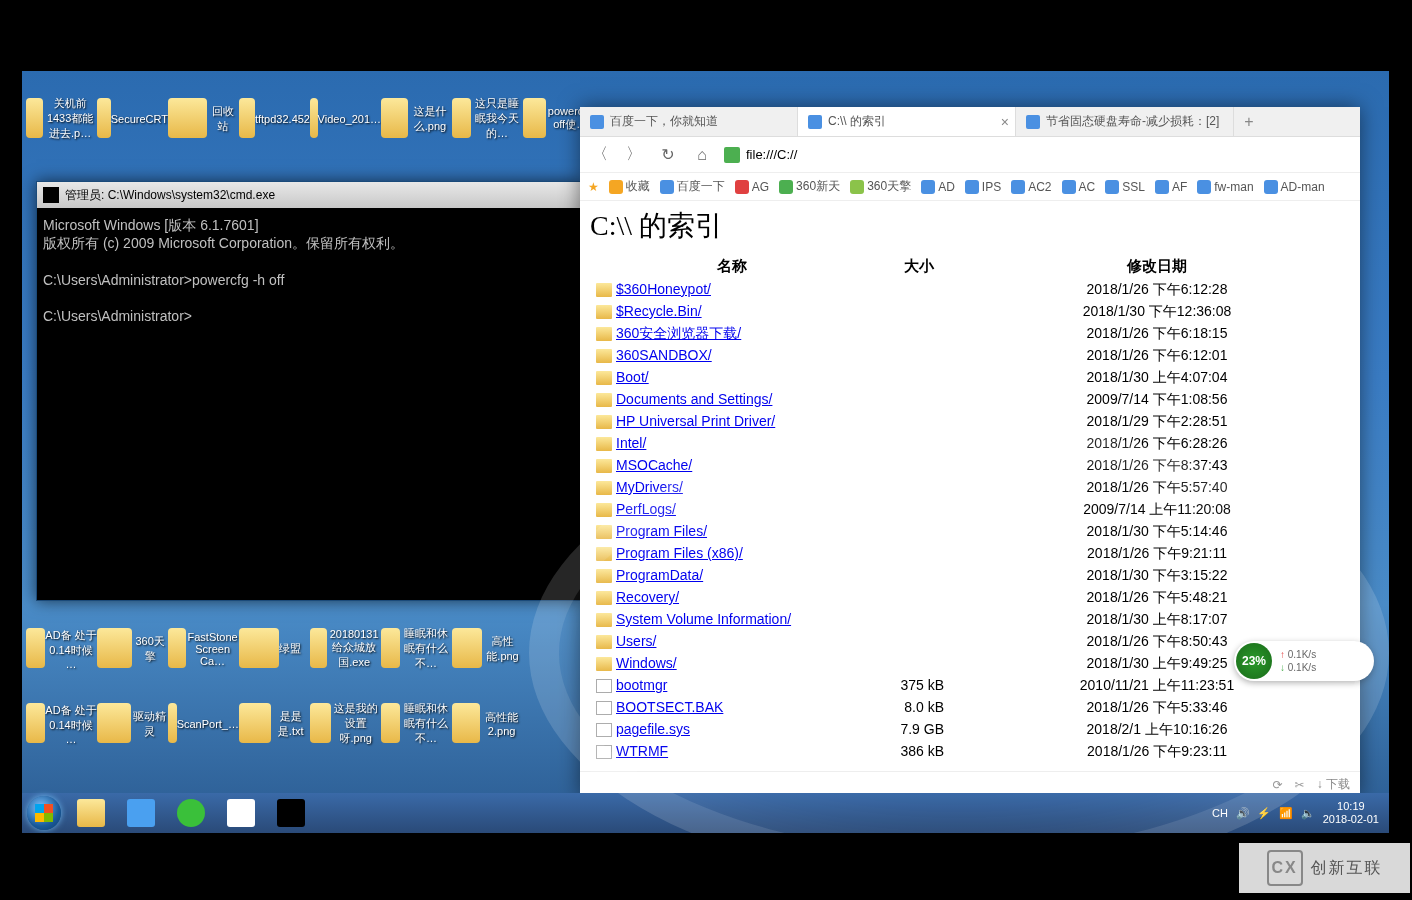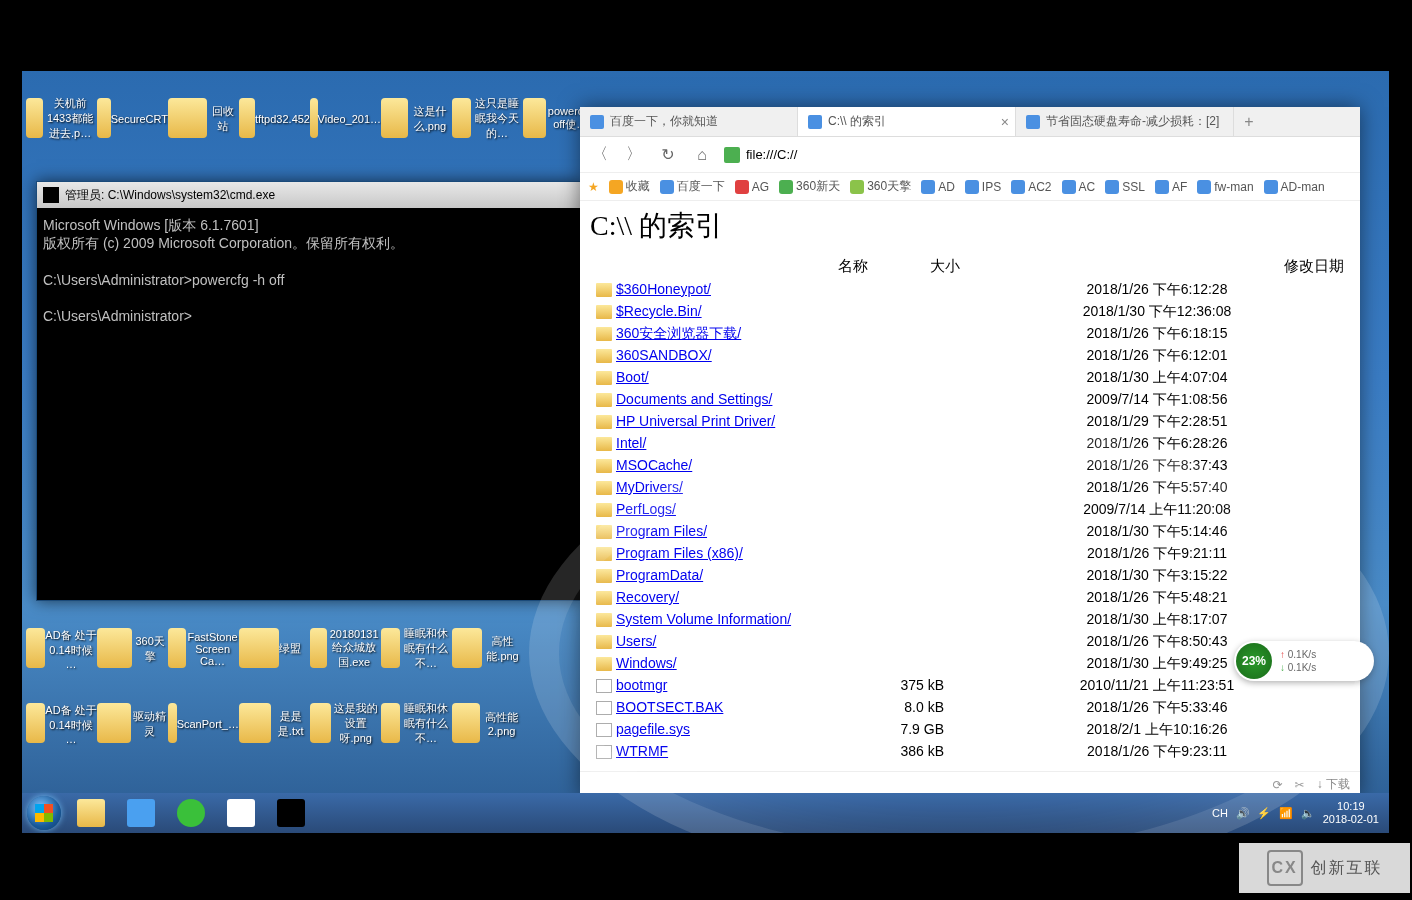--- a/index.html
+++ b/index.html
@@ -25,21 +25,21 @@
 .toolbar{height:36px;display:flex;align-items:center;padding:0 8px;gap:10px;border-bottom:1px solid #eee;}
 .tbtn{width:24px;height:24px;display:flex;align-items:center;justify-content:center;color:#666;font-size:16px;cursor:pointer;}
 .addr{flex:1;display:flex;align-items:center;gap:6px;font-size:13px;}
 .shield{width:16px;height:16px;background:#4caf50;border-radius:2px;}
 .bookmarks{height:28px;display:flex;align-items:center;padding:0 8px;gap:10px;font-size:12px;border-bottom:1px solid #eee;overflow:hidden;}
 .bm{display:flex;align-items:center;gap:3px;color:#555;white-space:nowrap;cursor:pointer;}
 .bm .bi{width:14px;height:14px;border-radius:3px;}
 .content{flex:1;padding:4px 10px;overflow:auto;font-family:"NSimSun",monospace;}
 .content h1{font-size:28px;font-weight:normal;margin:2px 0 8px;font-family:"NSimSun",serif;}
 .listing{width:100%;font-size:14px;}
-.listing th{text-align:right;font-weight:normal;font-size:15px;padding:2px 4px;}
+.listing th{text-align:center;font-weight:bold;font-size:15px;padding:2px 4px;}
 .listing td{padding:1px 4px;vertical-align:top;}
 .listing .name{color:#0000ee;}
 .listing .ficon{display:inline-block;width:16px;height:14px;vertical-align:middle;margin-right:4px;}
 .listing .ficon.fold{background:linear-gradient(#fce89a,#e8b848);border-radius:1px;}
 .listing .ficon.doc{background:#fff;border:1px solid #aaa;}
 .listing .size{text-align:right;padding-right:20px;}
 .listing .date{text-align:center;white-space:nowrap;}
 .bstatus{height:26px;border-top:1px solid #eee;display:flex;align-items:center;justify-content:flex-end;padding:0 10px;gap:12px;font-size:12px;color:#888;}
 .taskbar{position:absolute;left:0;bottom:0;width:100%;height:40px;background:linear-gradient(#3a6aa8,#2a4a78);display:flex;align-items:center;}
 .start{width:44px;height:40px;display:flex;align-items:center;justify-content:center;}

